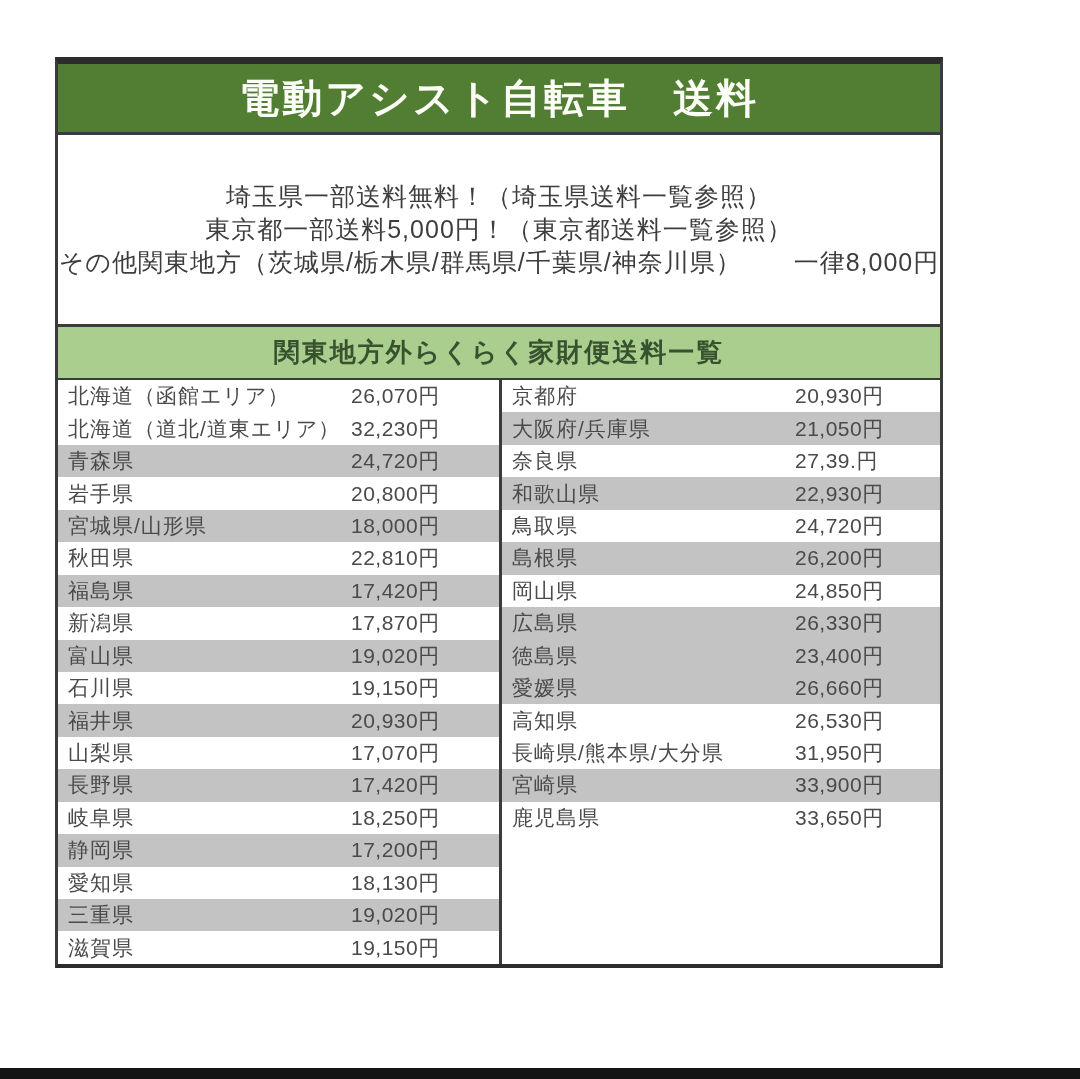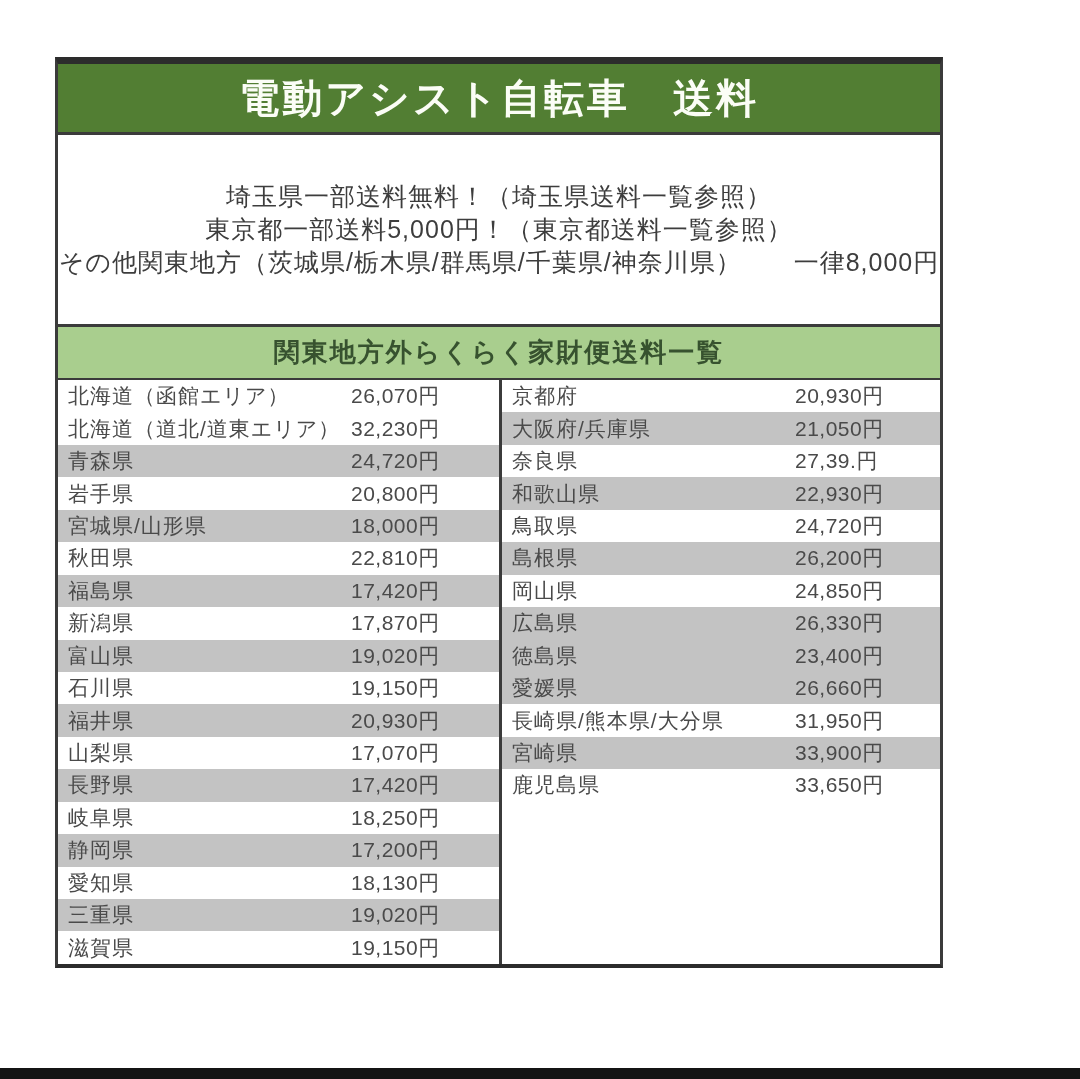--- a/index.html
+++ b/index.html
@@ -202,20 +202,24 @@
           </div>
           <div class="row shade">
             <span class="pref">徳島県</span>
             <span class="price">23,400円</span>
           </div>
           <div class="row shade">
             <span class="pref">愛媛県</span>
             <span class="price">26,660円</span>
           </div>
           <div class="row">
+            <span class="pref">高知県</span>
+            <span class="price">26,530円</span>
+          </div>
+          <div class="row">
             <span class="pref">長崎県/熊本県/大分県</span>
             <span class="price">31,950円</span>
           </div>
           <div class="row shade">
             <span class="pref">宮崎県</span>
             <span class="price">33,900円</span>
           </div>
           <div class="row">
             <span class="pref">鹿児島県</span>
             <span class="price">33,650円</span>

